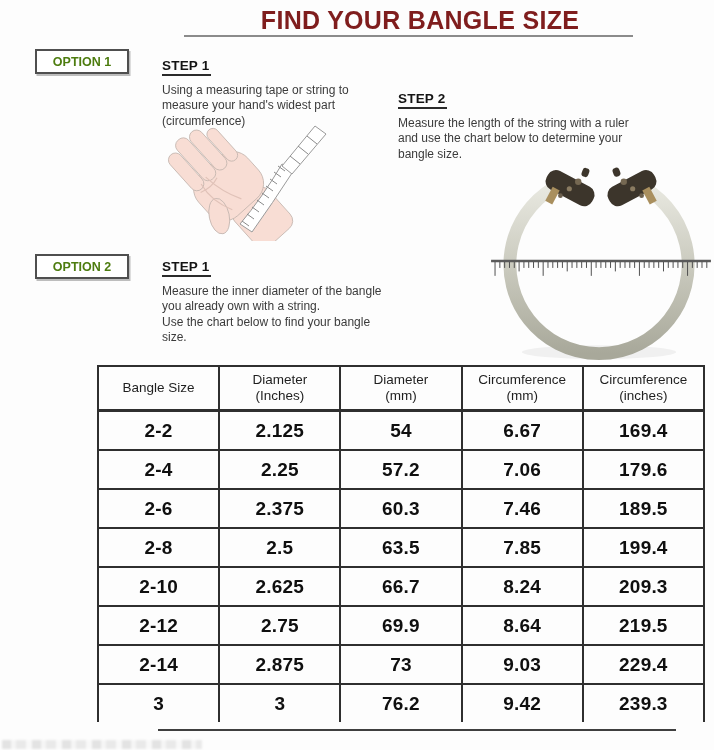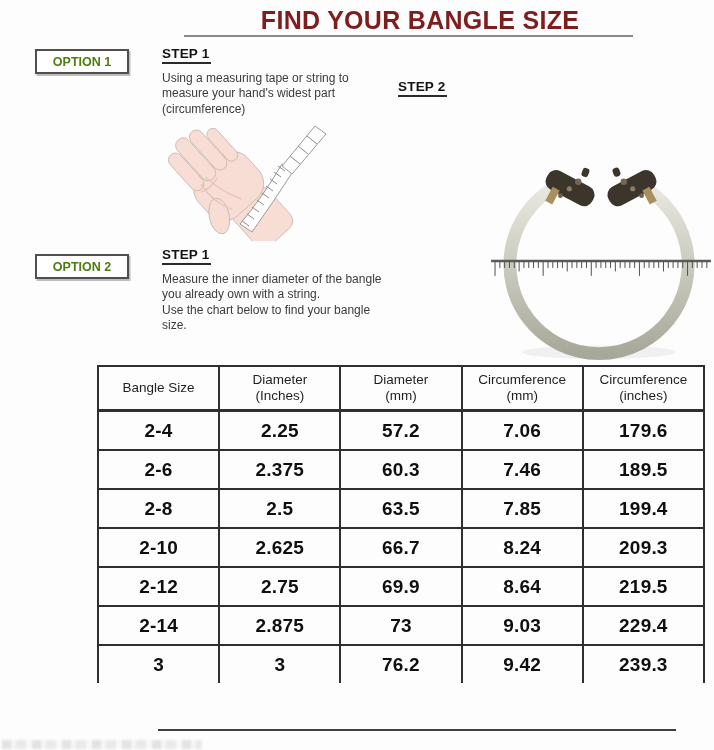--- a/index.html
+++ b/index.html
@@ -23,21 +23,21 @@
   .badge {
     position:absolute; left:35px; width:90px; height:21px;
     border:2px solid #4f4f4f; background:#ffffff;
     box-shadow:1.5px 2px 0 rgba(0,0,0,0.25);
     display:flex; align-items:center; justify-content:center;
     font-size:12.5px; font-weight:700; color:#4d7c0f;
   }
   #option1-badge { top:49px; }
   #option2-badge { top:254px; }
   
-  .step { position:absolute; }
+  .step { position:absolute;margin-top:12px; }
   #step1-opt1 { left:162px; top:44px;  width:232px; }
   #step2-opt1 { left:398px; top:77px;  width:268px; }
   #step1-opt2 { left:162px; top:245px; width:252px; }
   .step-heading {
     display:inline-block; font-size:13.5px; font-weight:700;
     color:#141414; border-bottom:2.5px solid #2a2a2a;
     padding:0 2px 1px 0; letter-spacing:0.2px;
   }
   .step-text {
     margin:7px 0 0 0; font-size:12px; line-height:1.28;
@@ -94,20 +94,23 @@
 
   <div class="step" id="step1-opt1">
     <span class="step-heading">STEP 1</span>
     <p class="step-text">Using a measuring tape or string to
 measure your hand's widest part
 (circumference)</p>
   </div>
 
   <div class="step" id="step2-opt1">
     <span class="step-heading">STEP 2</span>
+    <p class="step-text">Measure the length of the string with a ruler
+and use the chart below to determine your
+bangle size.</p>
   </div>
 
   <svg id="hand-illo" width="190" height="135" viewBox="0 0 190 135">
     <g transform="rotate(-42 70 78)">
 
       <rect x="50" y="100" width="46" height="52" rx="10" fill="#f8ddd4" stroke="#c2b4ae" stroke-width="0.8"></rect>
 
       <rect x="36" y="52" width="66" height="56" rx="20" fill="#f8ddd4" stroke="#c2b4ae" stroke-width="0.8"></rect>
 
       <rect x="40" y="18" width="14" height="46" rx="7" fill="#f8ddd4" stroke="#c2b4ae" stroke-width="0.8"></rect>
@@ -243,20 +246,27 @@
           <th>Diameter
 (mm)</th>
           <th>Circumference
 (mm)</th>
           <th>Circumference
 (inches)</th>
         </tr>
       </thead>
       <tbody>
         <tr>
+          <td>2-2</td>
+          <td>2.125</td>
+          <td>54</td>
+          <td>6.67</td>
+          <td>169.4</td>
+        </tr>
+        <tr>
           <td>2-4</td>
           <td>2.25</td>
           <td>57.2</td>
           <td>7.06</td>
           <td>179.6</td>
         </tr>
         <tr>
           <td>2-6</td>
           <td>2.375</td>
           <td>60.3</td>

